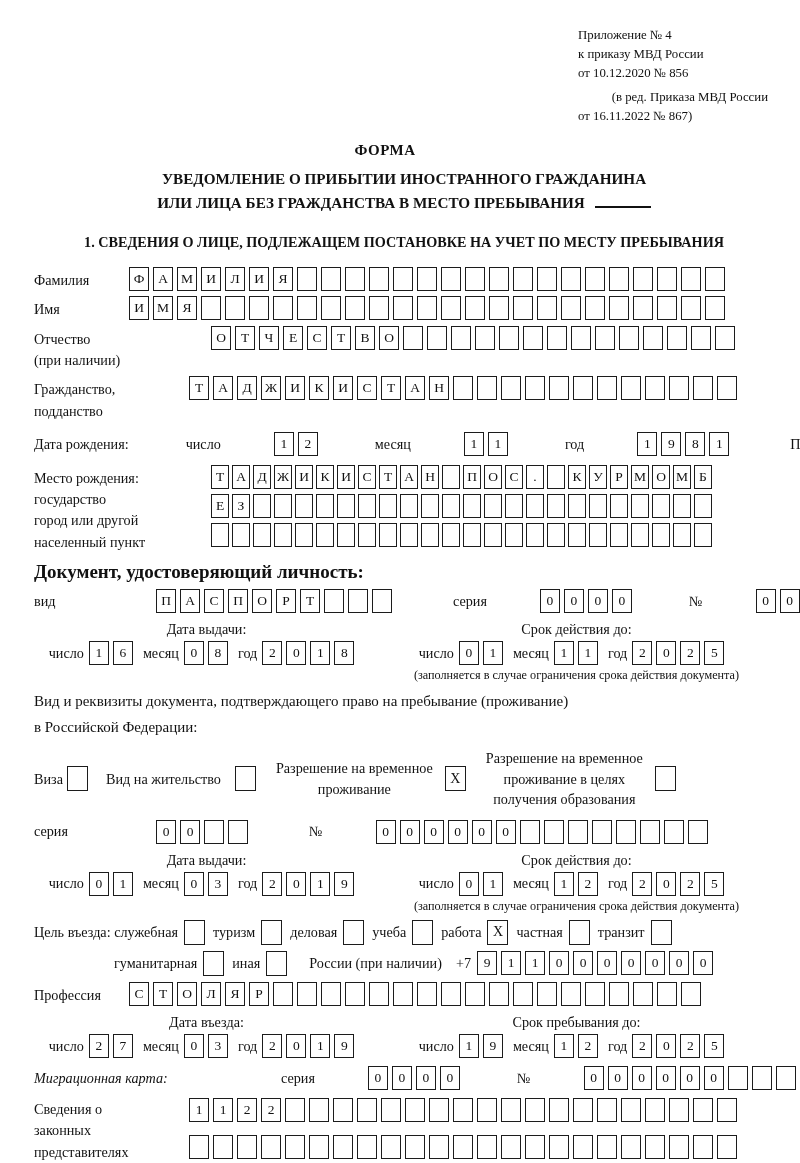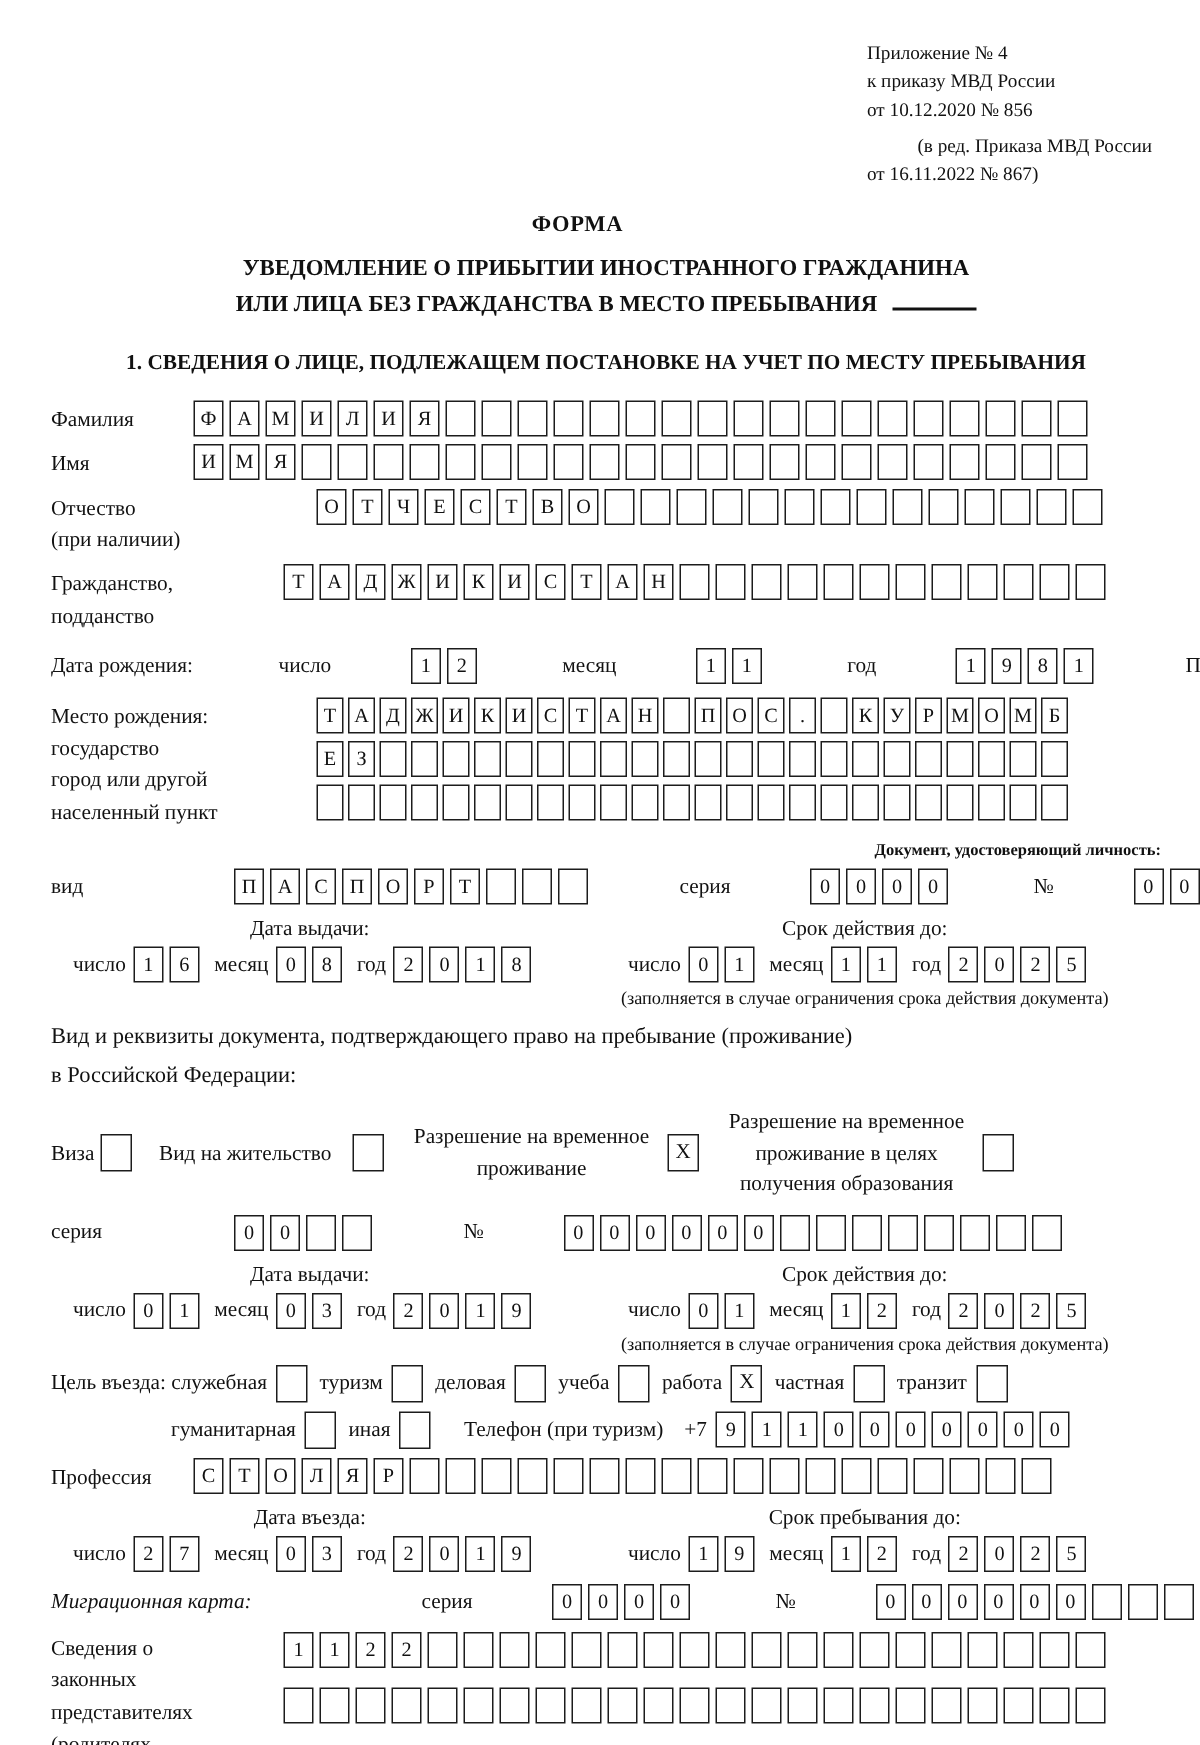--- a/index.html
+++ b/index.html
@@ -27,21 +27,21 @@
   .cells-sm .cell { width:18px; } .cells-sm { gap:3px; }
   .chk {
     width:21px; height:25px; border:1.6px solid #1c1c1c; flex:none;
     display:inline-flex; align-items:center; justify-content:center;
     font-size:14px;
   }
   .stack > .cells { margin-bottom:5px; }
   .inline { display:flex; align-items:center; flex-wrap:nowrap;gap:47px; }
   .inline > * { flex:none; }
   .lbl { font-size:14.2px; }
-  .center-bold { text-align:right; font-weight:bold; font-size:11px; margin:8px 0 6px; }
+  .center-bold { text-align:left; font-weight:bold; font-size:19px; margin:8px 0 6px; }
   .two-col { display:flex; margin:8px 0 4px; }
   .col-l { width:345px; flex:none; }
   .col-r { flex:1; }
   .date-head { text-align:center; font-size:14.2px; margin-bottom:3px; }
   .dgroup { display:flex; align-items:center; justify-content:center; }
   .dgroup .lbl { margin-right:5px; }
   .dgroup .cells { margin-right:10px; }
   .note { font-size:12.2px; text-align:center; margin-top:3px; }
   .intro { font-size:15px; line-height:1.7; margin-top:6px; }
   .opts { display:flex; align-items:center; margin:8px 0 0; }
@@ -509,21 +509,21 @@
     <span class="chk"></span>
     <span>транзит</span>
     <span class="chk"></span>
   </div>
 
   <div class="purpose-row" style="margin-left:80px;">
     <span>гуманитарная</span>
     <span class="chk"></span>
     <span>иная</span>
     <span class="chk" style="margin-right:22px;"></span>
-    <span class="mr14">Телефон (при туризм)</span>
+    <span class="mr14">России (при наличии)</span>
     <span class="mr6">+7</span>
     <span class="cells">
         <span class="cell">9</span>
         <span class="cell">1</span>
         <span class="cell">1</span>
         <span class="cell">0</span>
         <span class="cell">0</span>
         <span class="cell">0</span>
         <span class="cell">0</span>
         <span class="cell">0</span>

